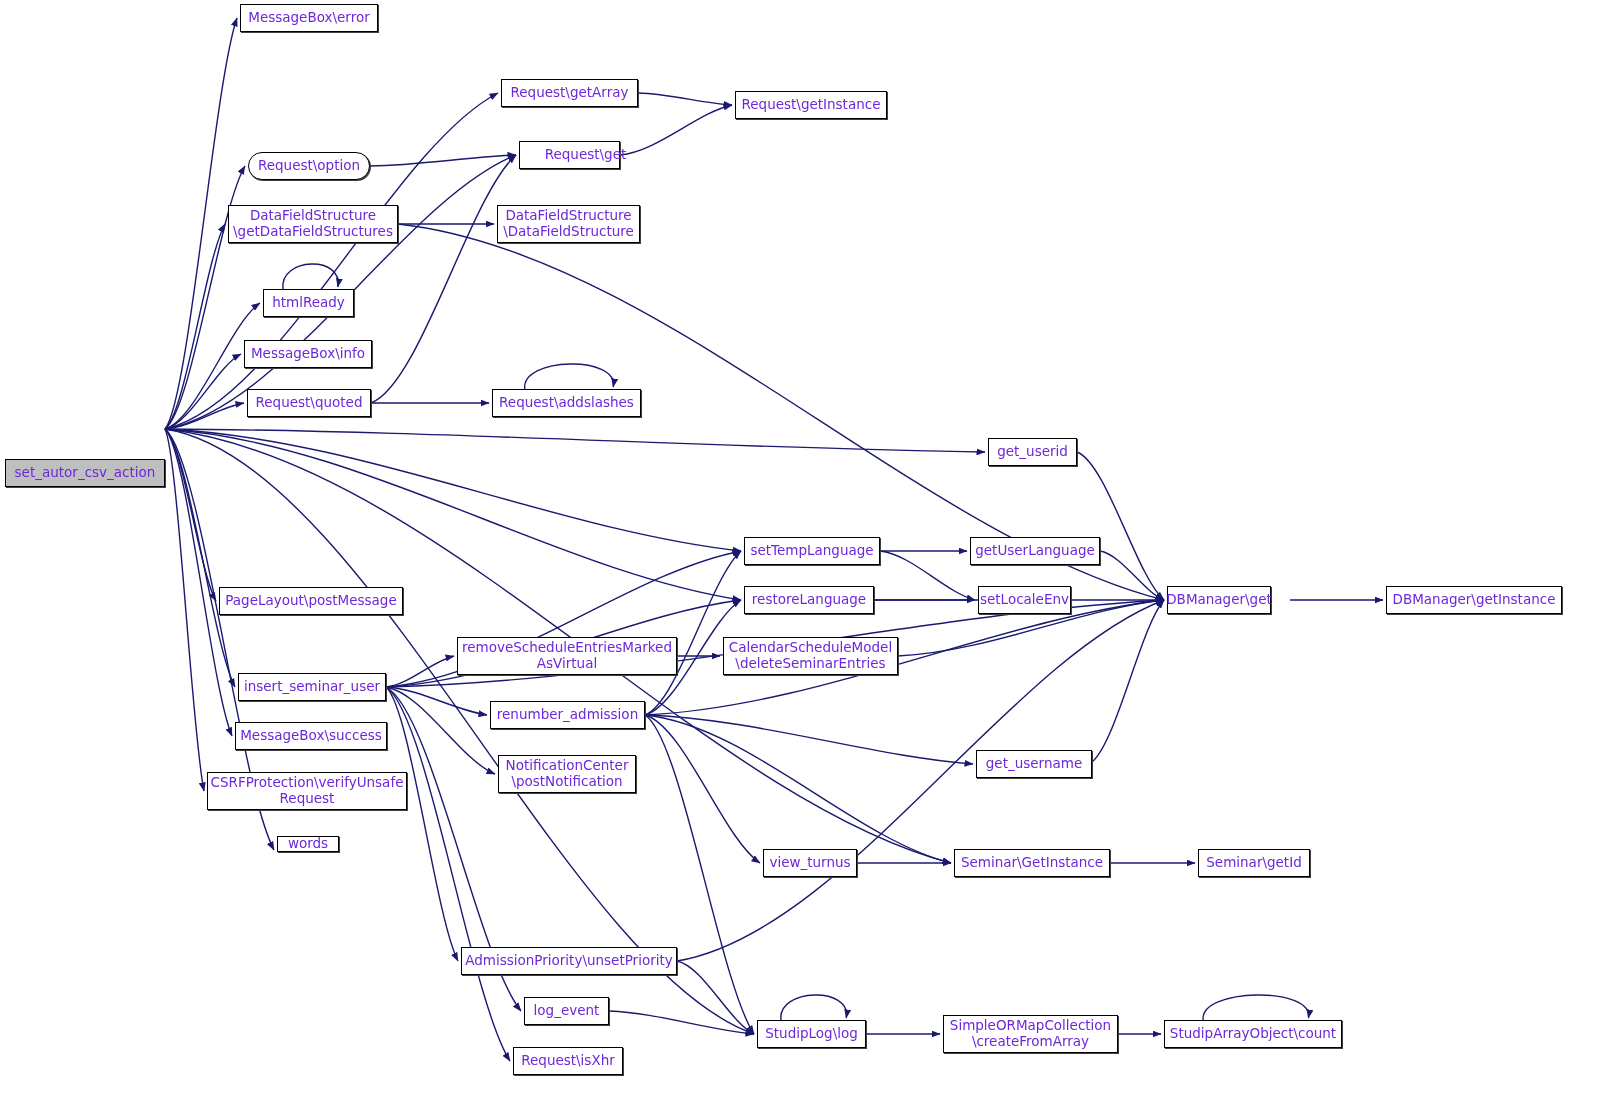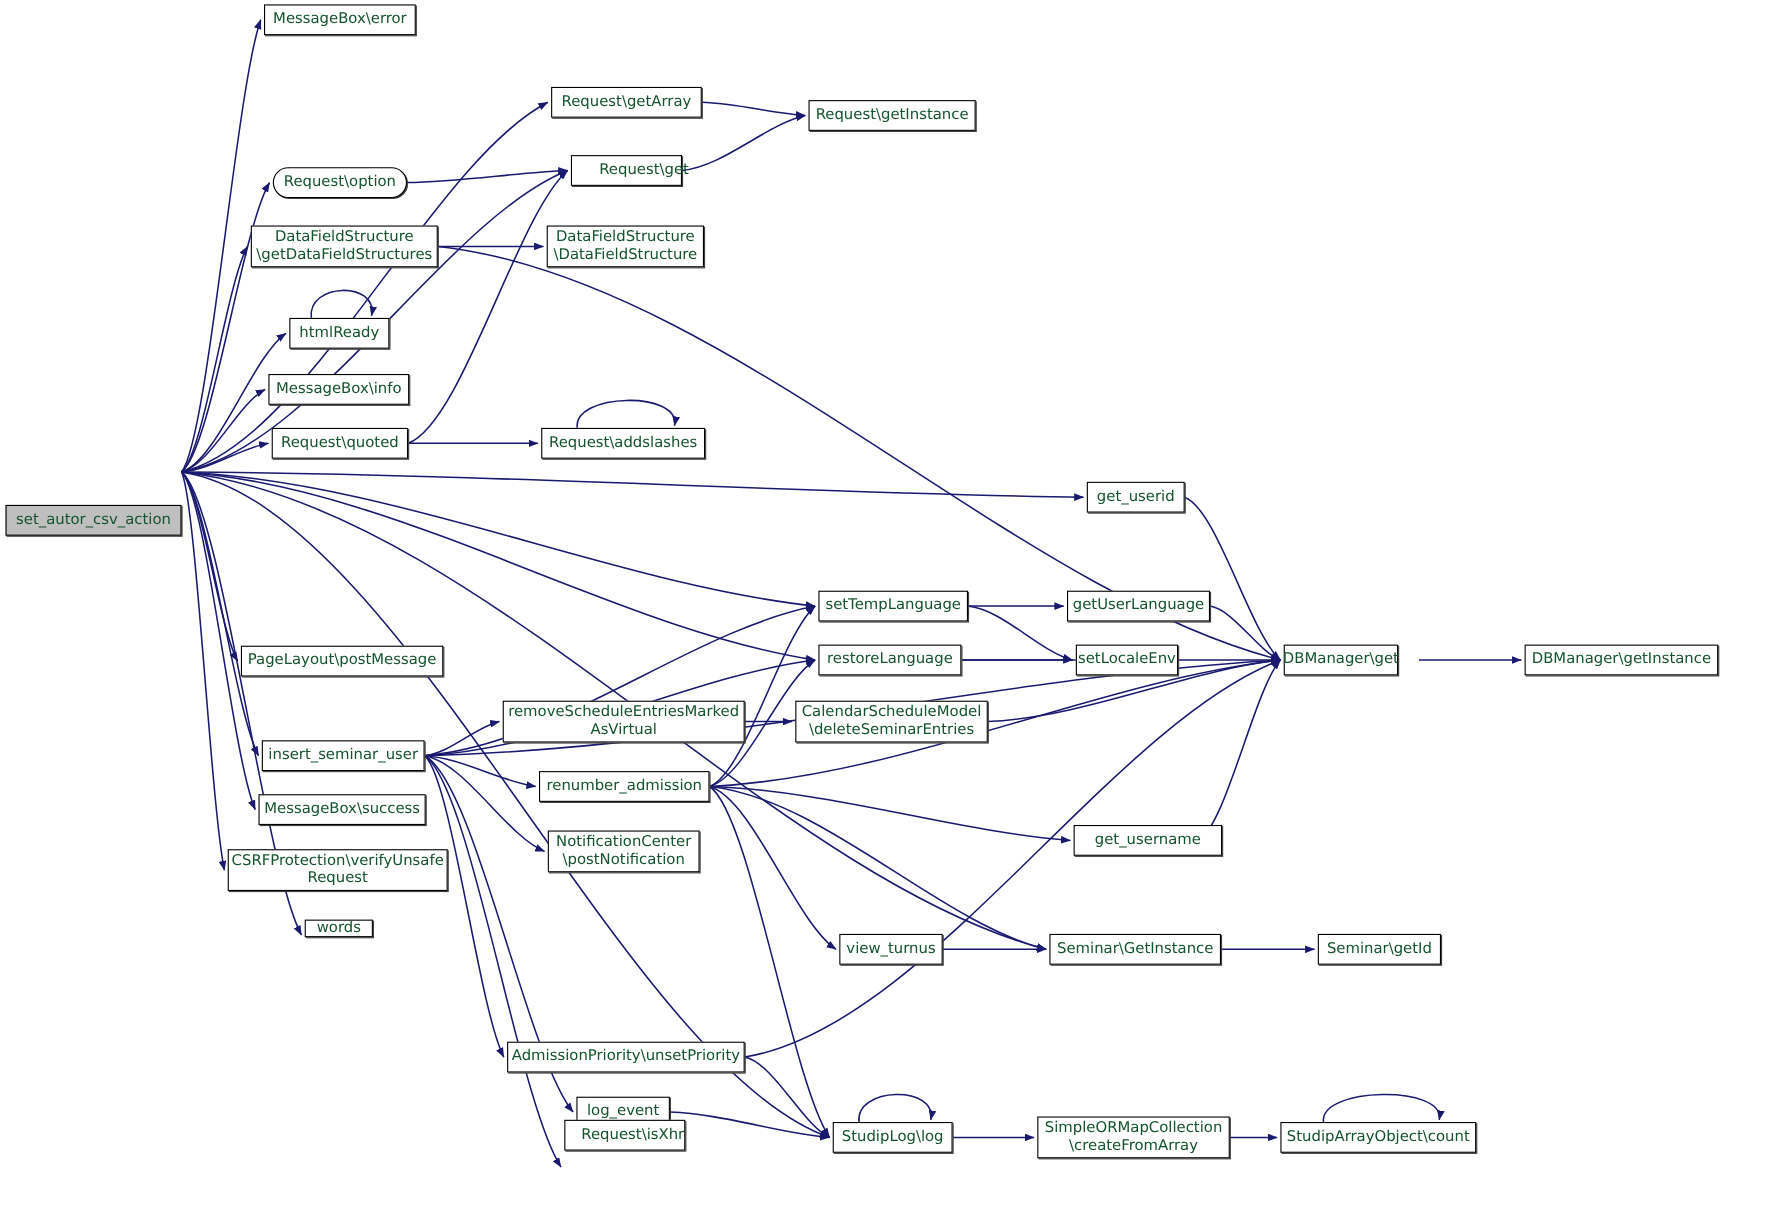--- a/index.html
+++ b/index.html
@@ -2,21 +2,21 @@
 <html><head>
 <meta charset="utf-8">
 <title>Call Graph</title>
 <style>
   html,body{margin:0;padding:0;background:#ffffff;}
   #canvas{position:relative;width:1607px;height:1107px;background:#ffffff;overflow:hidden;
           font-family:"DejaVu Sans","Liberation Sans",sans-serif;}
   svg.edges{position:absolute;left:0;top:0;width:1607px;height:1107px;pointer-events:none;}
   .node{position:absolute;box-sizing:border-box;display:flex;align-items:center;justify-content:center;
         text-align:center;background:#ffffff;border:1px solid #000000;
-        box-shadow:1px 1px 0 0 #404040;color:#14532d;line-height:1.18;white-space:pre;}
+        box-shadow:1px 1px 0 0 #404040;color:#6d28d9;line-height:1.18;white-space:pre;}
   .node.root{background:#bfbfbf;border:1px solid #000000;}
   .node span{display:block;}
 </style>
 </head>
 <body>
 
 <div id="canvas">
   <svg class="edges" viewBox="0 0 1607 1107">
     <defs>
       <marker id="arrow" markerWidth="9" markerHeight="7" refX="8.5" refY="3.5" orient="auto" markerUnits="userSpaceOnUse">
@@ -111,30 +111,30 @@
       <div class="node" style="left: 978px; top: 586px; width: 93px; height: 28px; font-size: 13.5px;"><span>setLocaleEnv</span></div>
       <div class="node" style="left: 1167px; top: 586px; width: 104px; height: 28px; font-size: 13.5px;"><span>DBManager\get</span></div>
       <div class="node" style="left: 1386px; top: 586px; width: 176px; height: 28px; font-size: 13.5px;"><span>DBManager\getInstance</span></div>
       <div class="node" style="left: 457px; top: 637px; width: 220px; height: 38px; font-size: 13.5px;"><span>removeScheduleEntriesMarked
 AsVirtual</span></div>
       <div class="node" style="left: 723px; top: 637px; width: 175px; height: 38px; font-size: 13.5px;"><span>CalendarScheduleModel
 \deleteSeminarEntries</span></div>
       <div class="node" style="left: 238px; top: 673px; width: 148px; height: 28px; font-size: 13.5px;"><span>insert_seminar_user</span></div>
       <div class="node" style="left: 490px; top: 701px; width: 155px; height: 28px; font-size: 13.5px;"><span>renumber_admission</span></div>
       <div class="node" style="left: 235px; top: 722px; width: 152px; height: 28px; font-size: 13.5px;"><span>MessageBox\success</span></div>
-      <div class="node" style="left: 976px; top: 750px; width: 135px; height: 28px; font-size: 13.5px;"><span>get_username</span></div>
+      <div class="node" style="left: 976px; top: 750px; width: 116px; height: 28px; font-size: 13.5px;"><span>get_username</span></div>
       <div class="node" style="left: 498px; top: 755px; width: 138px; height: 38px; font-size: 13.5px;"><span>NotificationCenter
 \postNotification</span></div>
       <div class="node" style="left: 207px; top: 772px; width: 200px; height: 38px; font-size: 13.5px;"><span>CSRFProtection\verifyUnsafe
 Request</span></div>
       <div class="node" style="left: 763px; top: 849px; width: 94px; height: 28px; font-size: 13.5px;"><span>view_turnus</span></div>
       <div class="node" style="left: 954px; top: 849px; width: 156px; height: 28px; font-size: 13.5px;"><span>Seminar\GetInstance</span></div>
       <div class="node" style="left: 1198px; top: 849px; width: 112px; height: 28px; font-size: 13.5px;"><span>Seminar\getId</span></div>
       <div class="node" style="left: 277px; top: 836px; width: 62px; height: 16px; font-size: 13.5px;"><span>words</span></div>
       <div class="node" style="left: 461px; top: 947px; width: 216px; height: 28px; font-size: 13.5px;"><span>AdmissionPriority\unsetPriority</span></div>
       <div class="node" style="left: 524px; top: 997px; width: 85px; height: 28px; font-size: 13.5px;"><span>log_event</span></div>
       <div class="node" style="left: 757px; top: 1020px; width: 109px; height: 28px; font-size: 13.5px;"><span>StudipLog\log</span></div>
       <div class="node" style="left: 943px; top: 1015px; width: 175px; height: 38px; font-size: 13.5px;"><span>SimpleORMapCollection
 \createFromArray</span></div>
       <div class="node" style="left: 1164px; top: 1020px; width: 178px; height: 28px; font-size: 13.5px;"><span>StudipArrayObject\count</span></div>
-      <div class="node" style="left: 513px; top: 1018px; width: 110px; height: 28px; font-size: 13.5px; justify-content: flex-end;"><span>Request\isXhr</span></div>
+      <div class="node" style="left: 513px; top: 1047px; width: 110px; height: 28px; font-size: 13.5px;"><span>Request\isXhr</span></div>
     </div>
 </div>
 
 </body></html>

